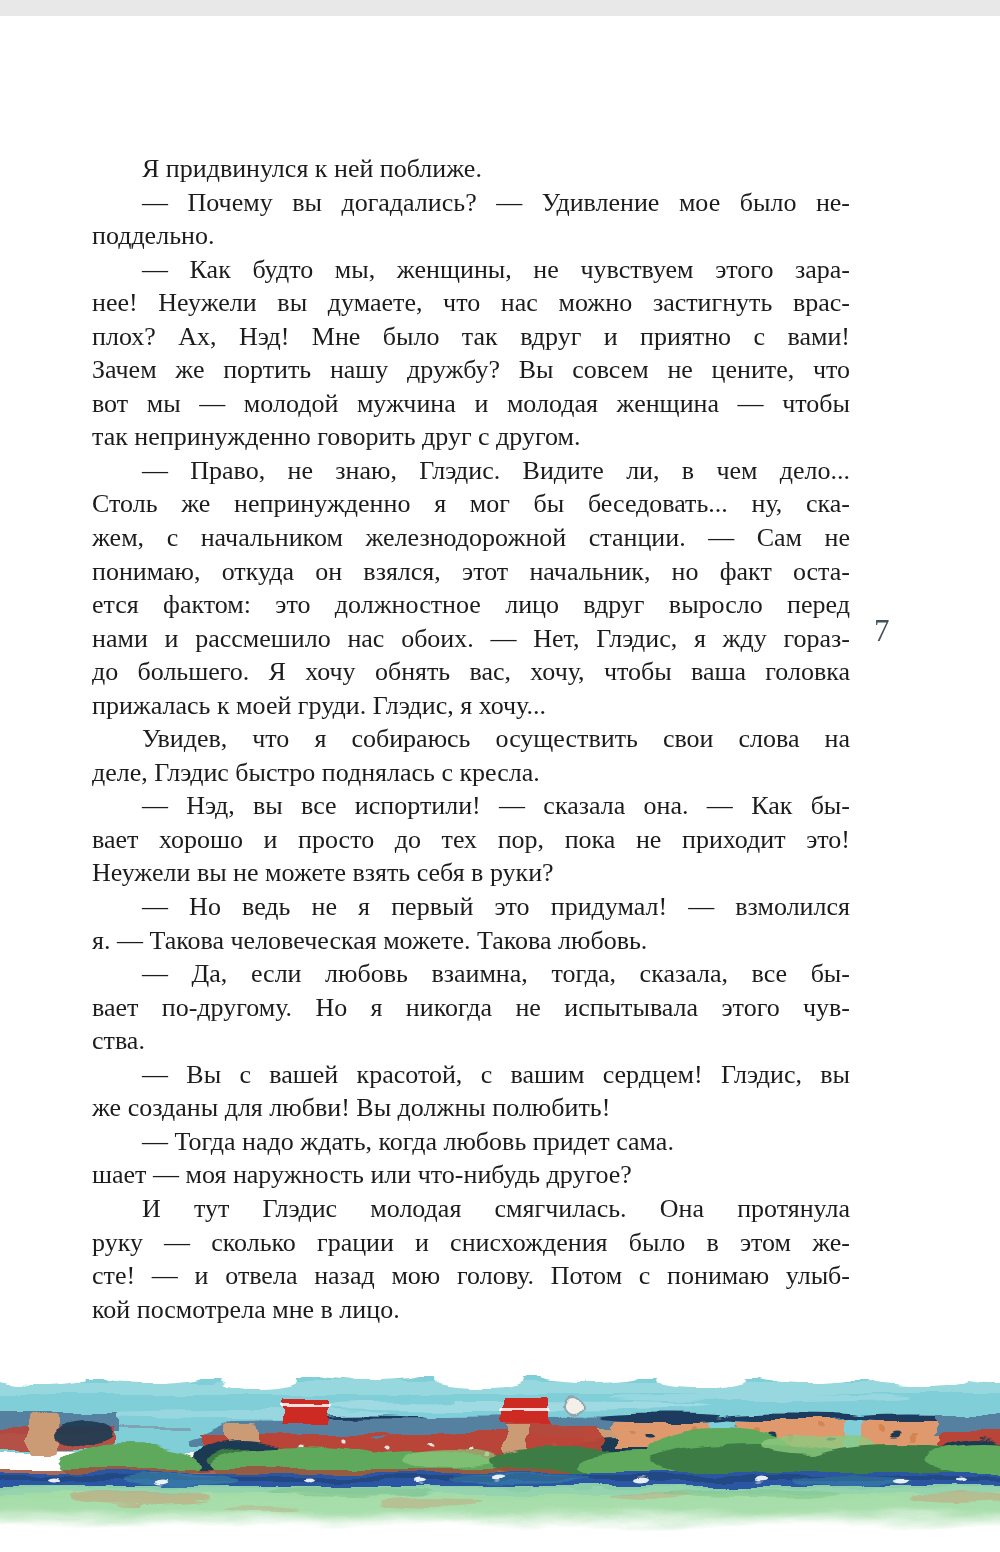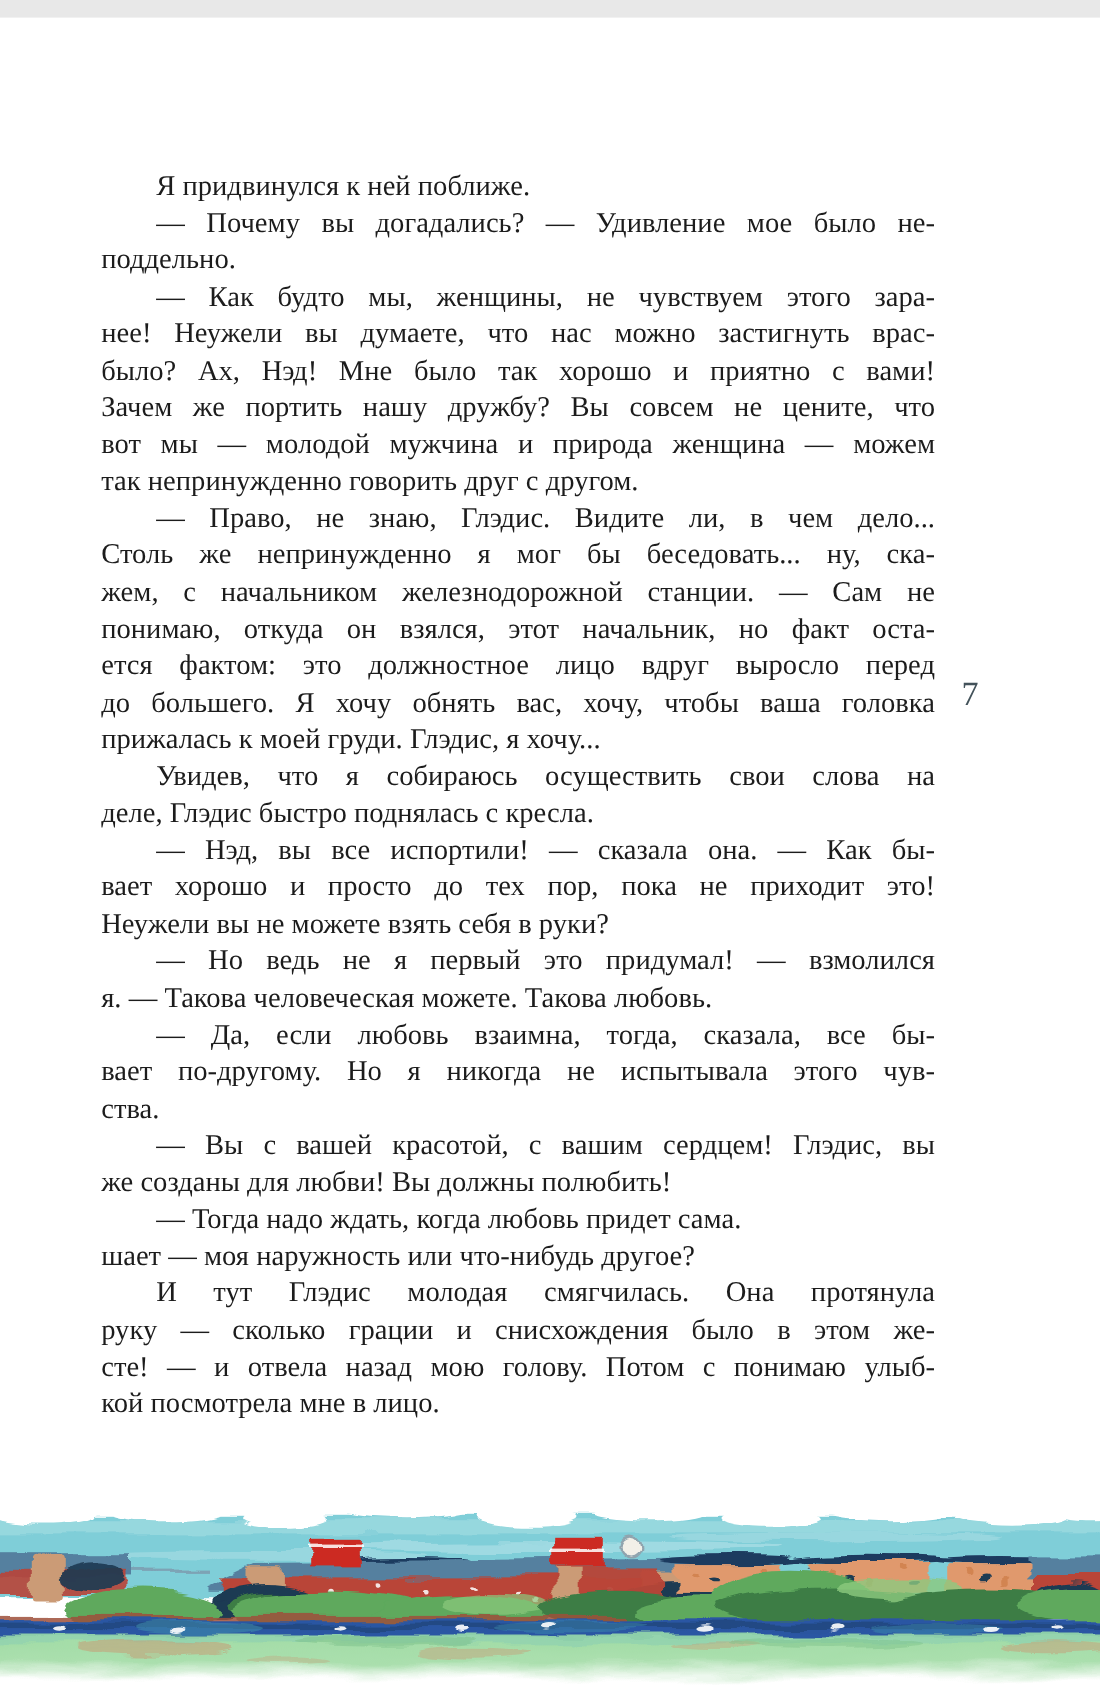--- a/index.html
+++ b/index.html
@@ -66,31 +66,32 @@
       <div class="para">
         <div class="line first last">Я придвинулся к ней поближе.</div>
       </div>
       <div class="para">
         <div class="line first">— Почему вы догадались? — Удивление мое было не-</div>
         <div class="line last">поддельно.</div>
       </div>
       <div class="para">
         <div class="line first">— Как будто мы, женщины, не чувствуем этого зара-</div>
         <div class="line">нее! Неужели вы думаете, что нас можно застигнуть врас-</div>
-        <div class="line">было? Ах, Нэд! Мне было так хорошо и приятно с вами!</div>
+        <div class="line">плох? Ах, Нэд! Мне было так вдруг и приятно с вами!</div>
         <div class="line">Зачем же портить нашу дружбу? Вы совсем не цените, что</div>
-        <div class="line">вот мы — молодой мужчина и природа женщина — можем</div>
+        <div class="line">вот мы — молодой мужчина и молодая женщина — чтобы</div>
         <div class="line last">так непринужденно говорить друг с другом.</div>
       </div>
       <div class="para">
         <div class="line first">— Право, не знаю, Глэдис. Видите ли, в чем дело...</div>
         <div class="line">Столь же непринужденно я мог бы беседовать... ну, ска-</div>
         <div class="line">жем, с начальником железнодорожной станции. — Сам не</div>
         <div class="line">понимаю, откуда он взялся, этот начальник, но факт оста-</div>
         <div class="line">ется фактом: это должностное лицо вдруг выросло перед</div>
+        <div class="line">нами и рассмешило нас обоих. — Нет, Глэдис, я жду гораз-</div>
         <div class="line">до большего. Я хочу обнять вас, хочу, чтобы ваша головка</div>
         <div class="line last">прижалась к моей груди. Глэдис, я хочу...</div>
       </div>
       <div class="para">
         <div class="line first">Увидев, что я собираюсь осуществить свои слова на</div>
         <div class="line last">деле, Глэдис быстро поднялась с кресла.</div>
       </div>
       <div class="para">
         <div class="line first">— Нэд, вы все испортили! — сказала она. — Как бы-</div>
         <div class="line">вает хорошо и просто до тех пор, пока не приходит это!</div>

